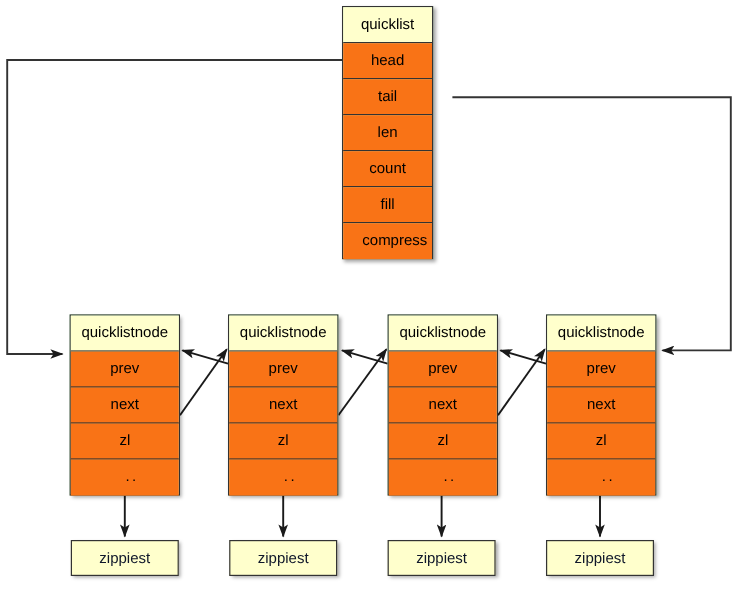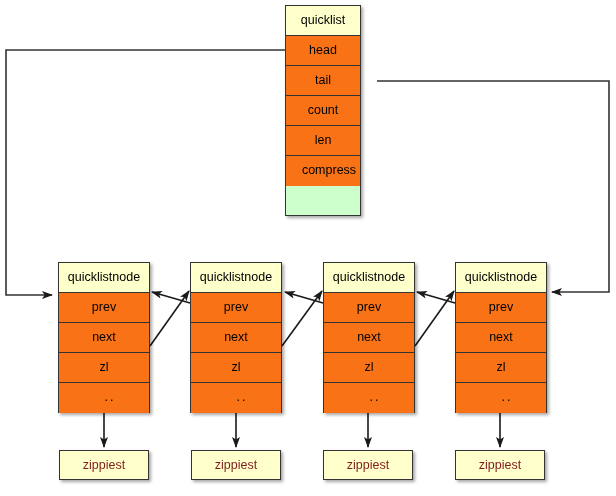--- a/index.html
+++ b/index.html
@@ -60,21 +60,21 @@
   .leaf {
     position: absolute;
     box-sizing: border-box;
     border: 1px solid #333333;
     background: #ffffcc;
     box-shadow: 2px 2px 3px rgba(0,0,0,0.35);
     height: 30px;
     line-height: 28px;
     text-align: center;
     font-size: 12.5px;
-    color: #7f1d1d;
+    color: #0f172a;
   }
 </style>
 </head>
 <body>
 
 <div id="canvas">
 
   <svg id="wires" viewBox="0 0 616 496" xmlns="http://www.w3.org/2000/svg">
     <defs>
       <marker id="ah" markerWidth="11" markerHeight="8" refX="10" refY="4" orient="auto" markerUnits="userSpaceOnUse">
@@ -101,22 +101,23 @@
     <path d="M104,383 L104,447" fill="none" stroke="#1a1a1a" stroke-width="1.6" marker-end="url(#ah)"></path>
     <path d="M236,383 L236,447" fill="none" stroke="#1a1a1a" stroke-width="1.6" marker-end="url(#ah)"></path>
     <path d="M368,383 L368,447" fill="none" stroke="#1a1a1a" stroke-width="1.6" marker-end="url(#ah)"></path>
     <path d="M500,383 L500,447" fill="none" stroke="#1a1a1a" stroke-width="1.6" marker-end="url(#ah)"></path>
   </svg>
 
   <div class="struct" style="left:285px; top:5px; width:76px; height:211px;">
     <div class="row header">quicklist</div>
     <div class="row">head</div>
     <div class="row">tail</div>
+    <div class="row">len</div>
     <div class="row">count</div>
-    <div class="row">len</div>
+    <div class="row">fill</div>
     <div class="row">compress</div>
   </div>
 
   <div class="struct" style="left:58px; top:262px; width:92px; height:151px;">
     <div class="row header">quicklistnode</div>
     <div class="row">prev</div>
     <div class="row">next</div>
     <div class="row">zl</div>
     <div class="row dots">..</div>
   </div>

